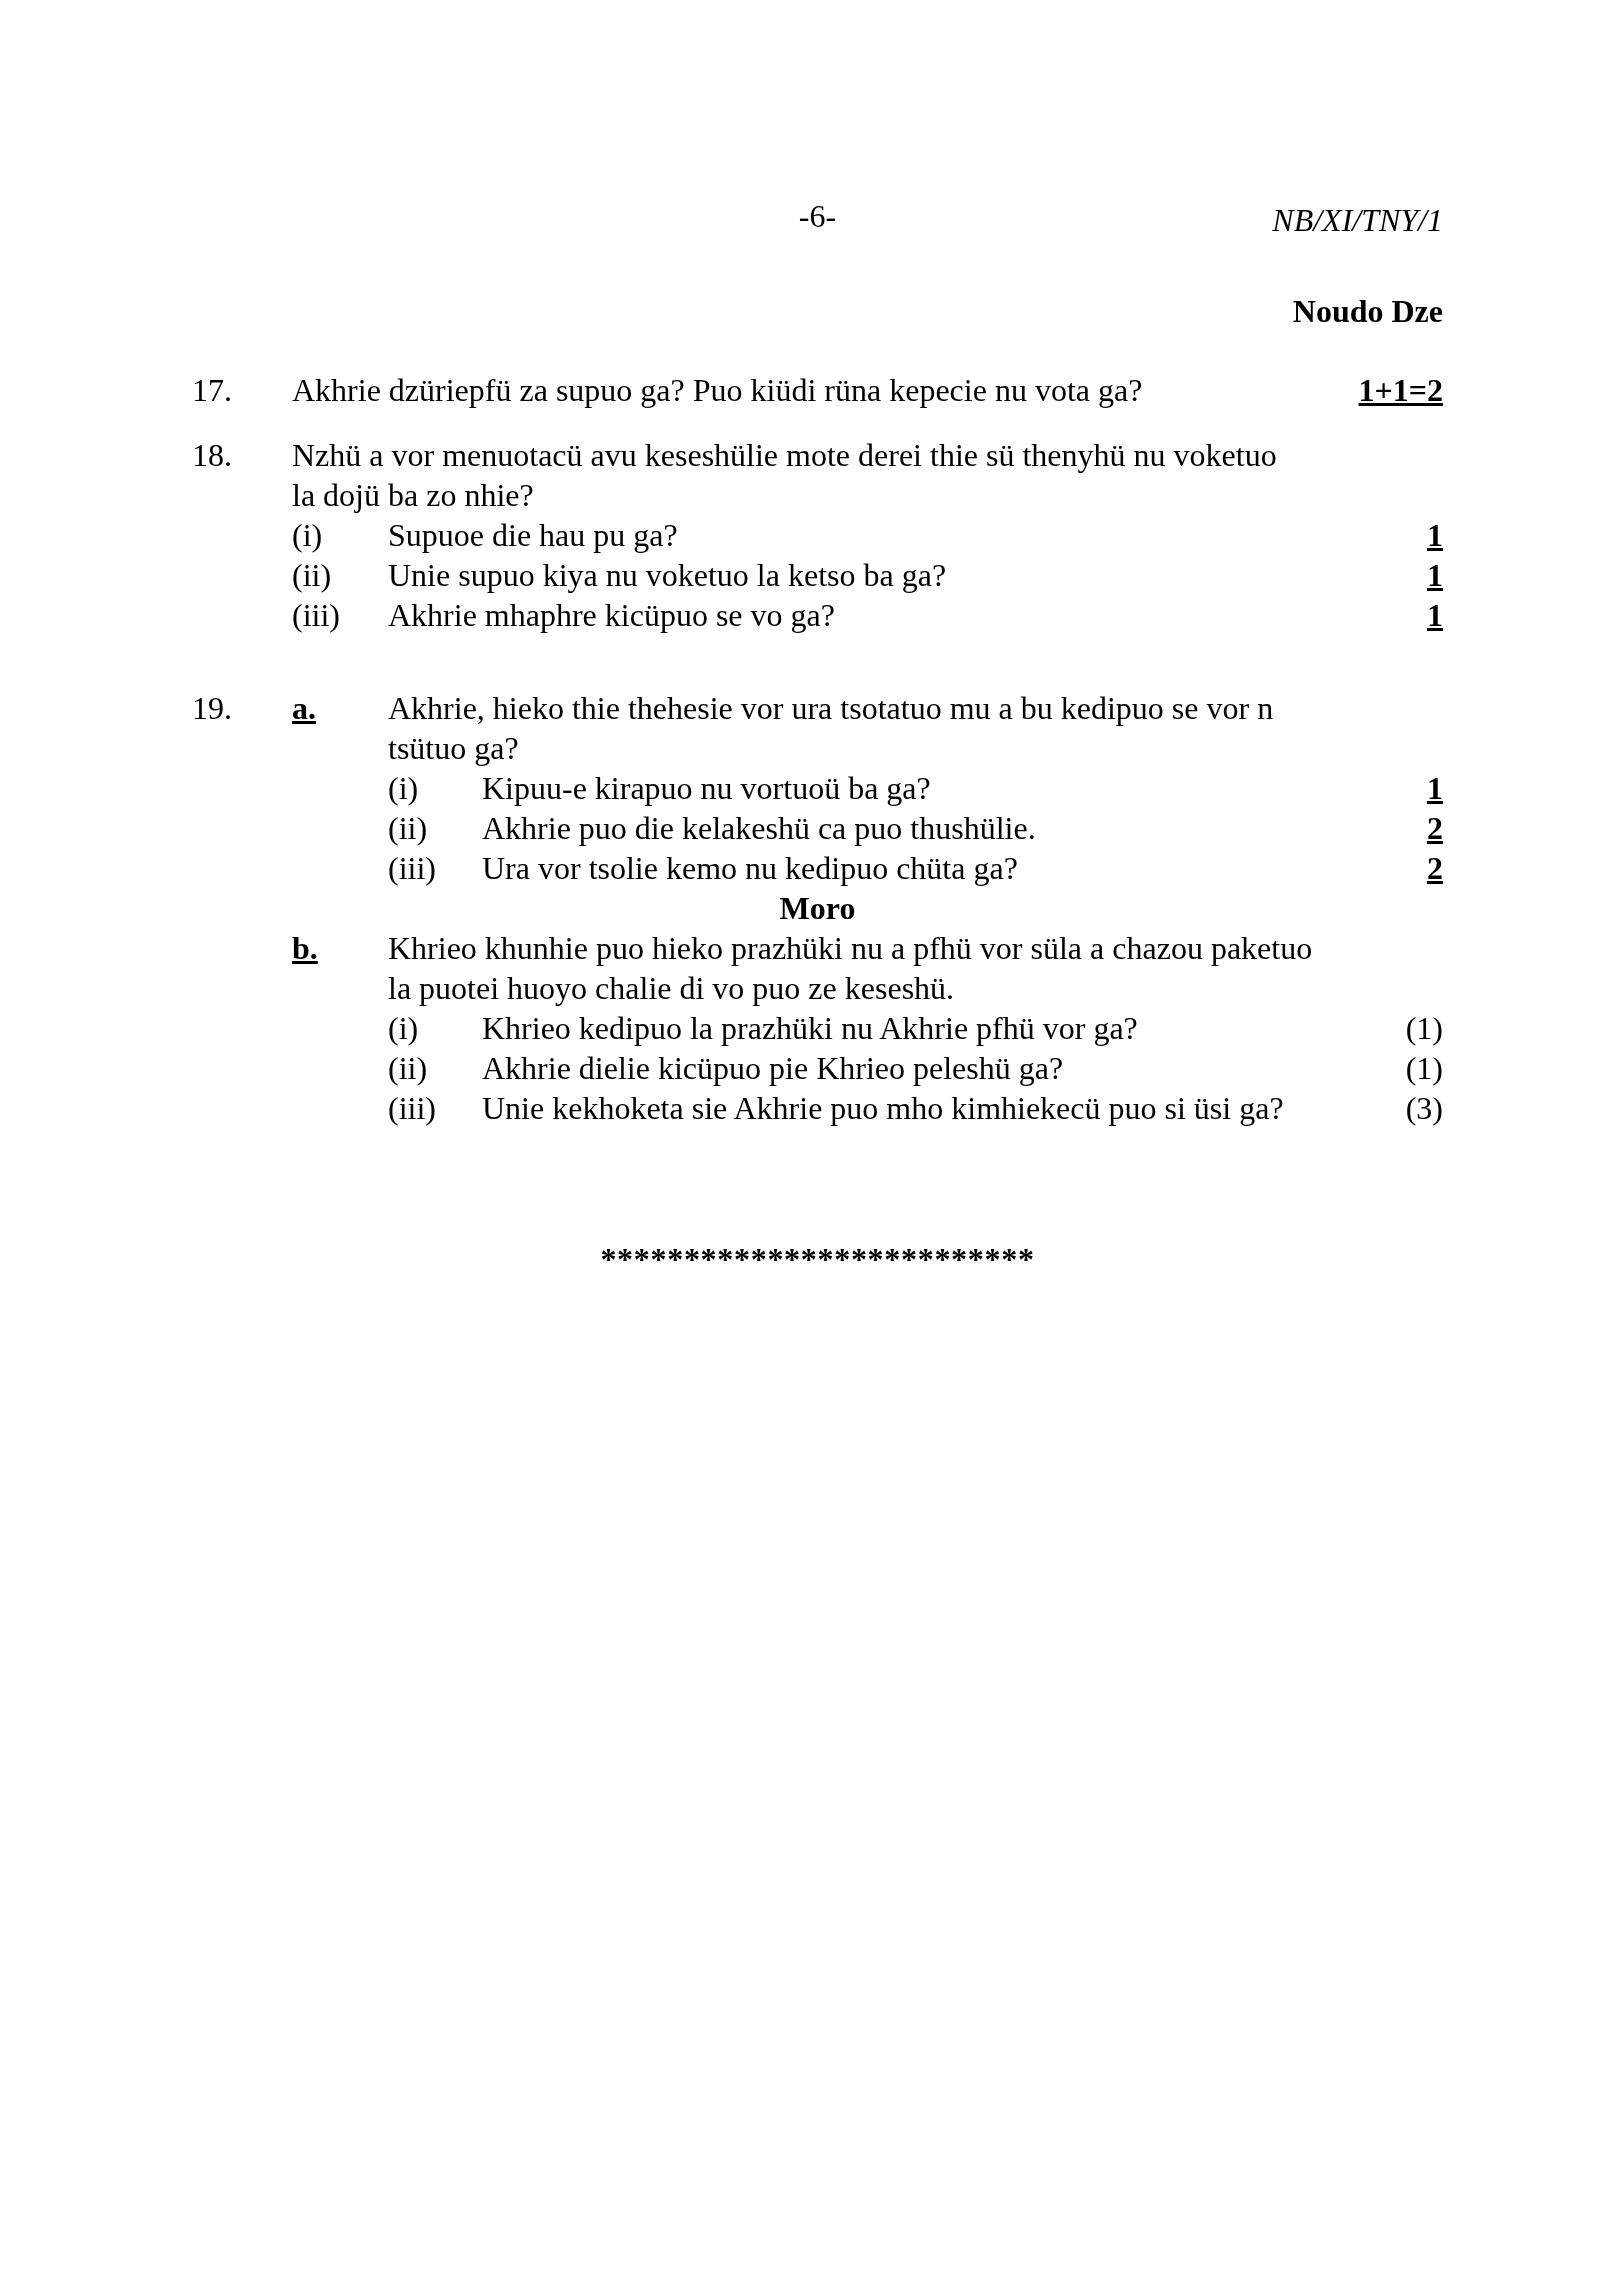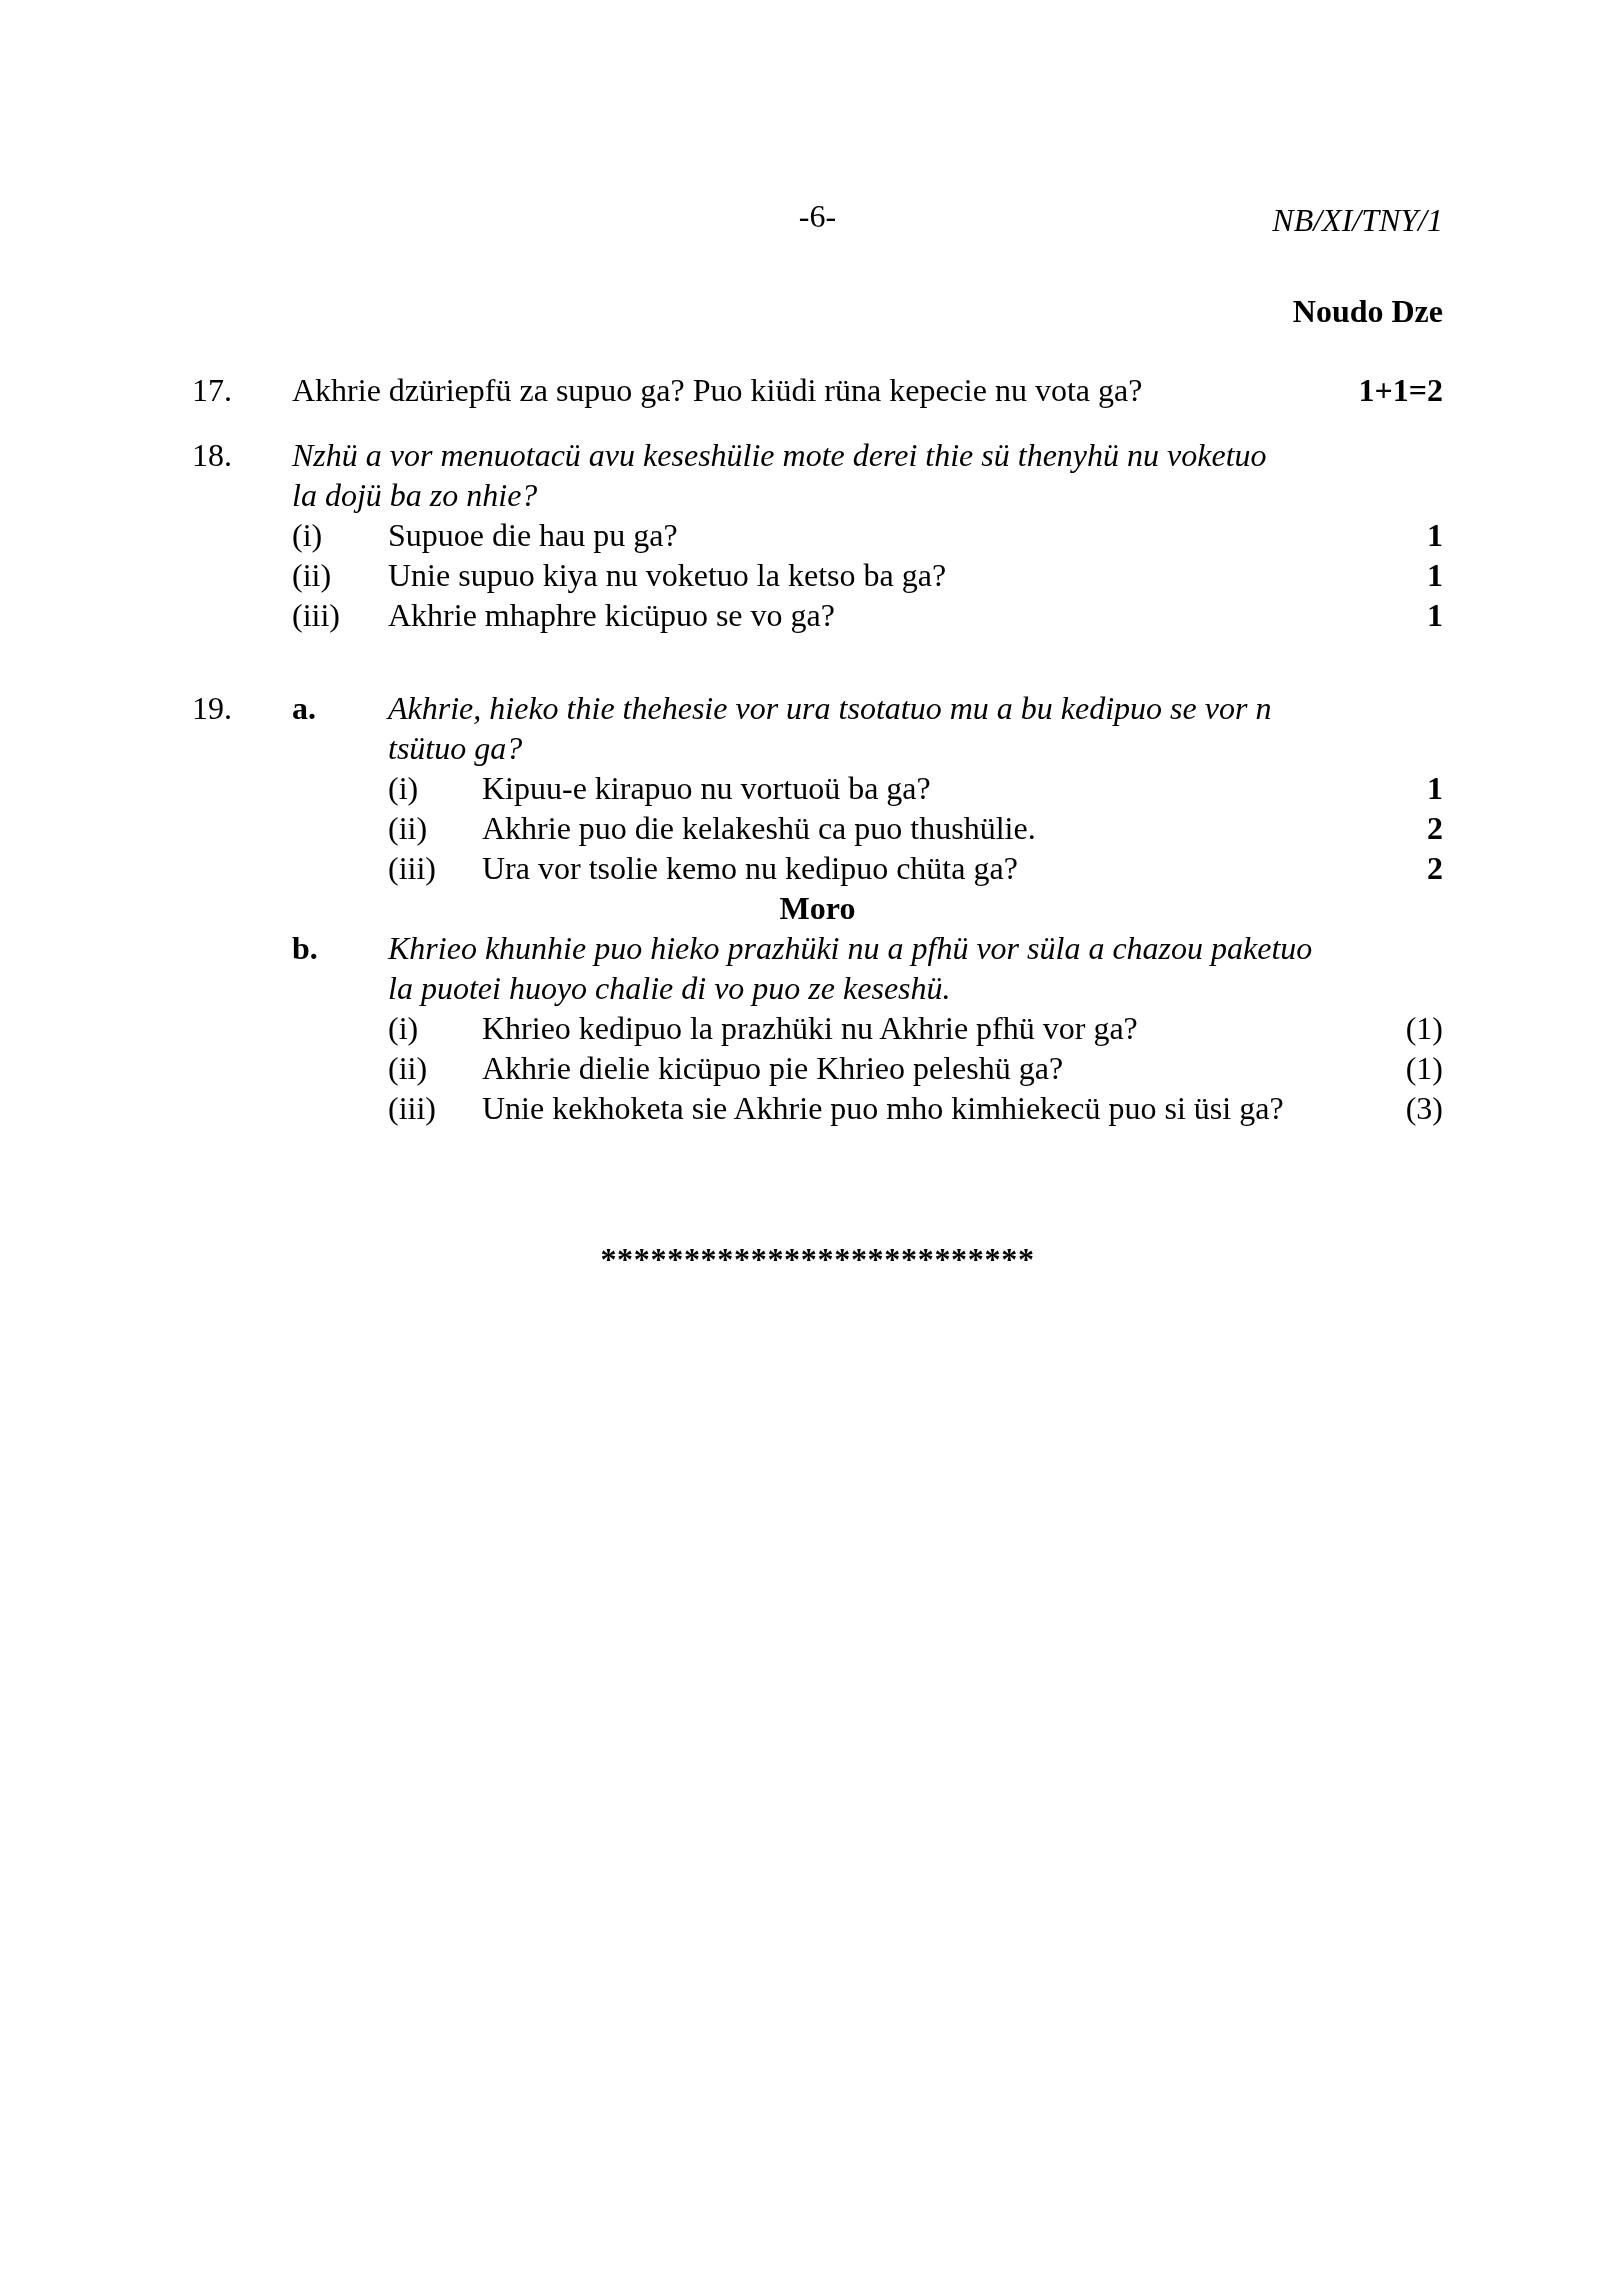--- a/index.html
+++ b/index.html
@@ -36,22 +36,22 @@
     font-weight: bold;
     text-align: right;
     margin: 0 0 39px 0;
   }
   .row-q    { display: grid; grid-template-columns: 100px 1fr 111px; }
   .row-intro{ display: grid; grid-template-columns: 100px 1fr; }
   .row-part { display: grid; grid-template-columns: 100px 96px 1fr; }
   .row-sub1 { display: grid; grid-template-columns: 100px 96px 1fr 111px; }
   .row-sub2 { display: grid; grid-template-columns: 100px 96px 94px 1fr 111px; }
   .q-marks { text-align: right; }
-  .bold { font-weight: bold; }
-  .italic { font-style: italic; }
+  .bold { font-weight: bold; text-decoration: underline; }
+  .italic { }
   .prewrap { white-space: pre-line; }
   .q17 { margin-bottom: 25px; }
   .q19 { margin-top: 53px; }
   .or-label {
     text-align: center;
     font-weight: bold;
   }
   .stars-line {
     margin-top: 111px;
     text-align: center;

